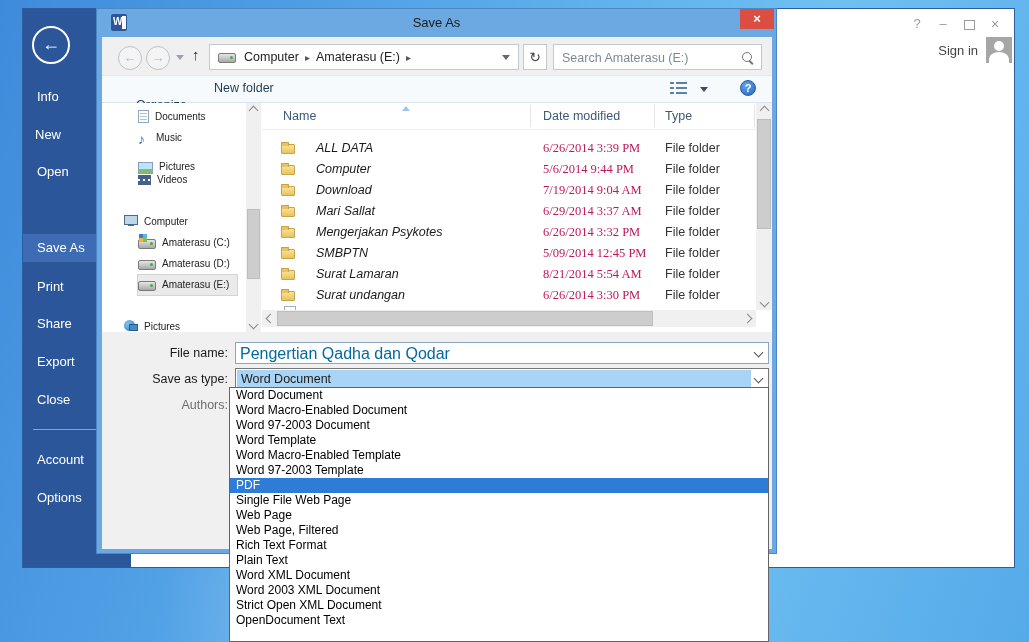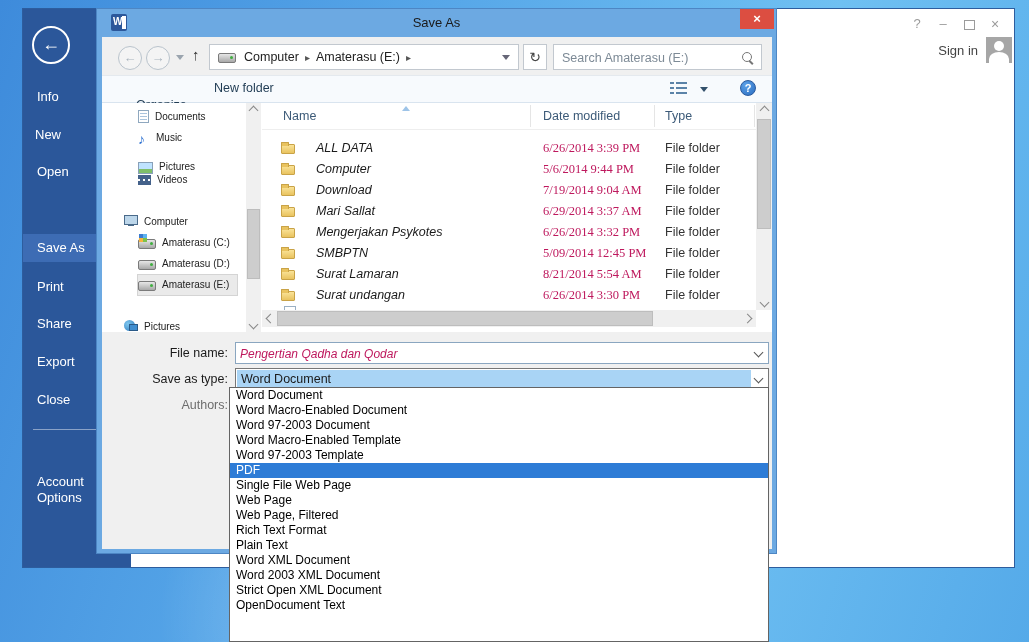--- a/index.html
+++ b/index.html
@@ -146,21 +146,21 @@
   
   #fields{position:absolute;left:0;top:295px;width:670px;height:217px;background:#f0f0f0;font-size:12.5px;color:#1a1a1a;}
   .fld-label{position:absolute;width:126px;text-align:right;line-height:22px;}
   #fn-label{left:0;top:10px;}
   #st-label{left:0;top:36px;}
   #authors-label{left:0;top:62px;color:#6d6d6d;}
   .combo{position:absolute;left:133px;width:534px;height:22px;background:#fff;border:1px solid #8aa6c0;box-sizing:border-box;}
   #fn-combo{top:10px;}
   #st-combo{top:36px;border-color:#777;}
   #fn-input{position:absolute;left:2px;top:1px;width:500px;height:18px;border:none;outline:none;
-    font-family:inherit;font-size:12px;color:#be185d;background:transparent;font-style:italic;}
+    font-family:inherit;font-size:16px;color:#0369a1;background:transparent;}
   #st-value{position:absolute;left:1px;top:1px;right:17px;bottom:1px;background:var(--c-combo-sel,#a9d4f5);
     line-height:19px;padding-left:4px;}
   .combo .chev{right:6px;top:6px;border-color:#555;}
   
   #type-dropdown{position:absolute;left:229px;top:387px;width:540px;height:255px;background:#fff;
     border:1px solid #646464;box-sizing:border-box;z-index:20;overflow:hidden;}
   .dd-opt{height:15px;line-height:15px;font-size:12px;padding-left:6px;color:#000;cursor:pointer;white-space:nowrap;}
   .dd-opt.hl{background:var(--c-highlight,#2e7cd6);color:#fff;}
 </style>
 </head>
@@ -179,21 +179,21 @@
     <div id="sb-items">
         <div class="sb-item" style="top: 74px;">Info</div>
         <div class="sb-item" style="top: 112px; padding-left: 12px;">New</div>
         <div class="sb-item" style="top: 149px;">Open</div>
         <div class="sb-item" style="top: 187px; text-align: right;">Save</div>
         <div class="sb-item selected" style="top: 225px;">Save As</div>
         <div class="sb-item" style="top: 264px;">Print</div>
         <div class="sb-item" style="top: 301px;">Share</div>
         <div class="sb-item" style="top: 339px;">Export</div>
         <div class="sb-item" style="top: 377px;">Close</div>
-        <div class="sb-item" style="top: 459px;">Account</div>
+        <div class="sb-item" style="top: 437px;">Account</div>
         <div class="sb-item" style="top: 475px;">Options</div>
       </div>
     <div id="sb-divider"></div>
   </div>
 </div>
 
 <div id="dialog">
   <div id="dlg-title">Save As</div>
   <div id="dlg-icon"></div>
   <div id="dlg-close">×</div>
@@ -333,20 +333,21 @@
       <div class="fld-label" id="authors-label">Authors:</div>
 
     </div>
   </div>
 </div>
 
 <div id="type-dropdown">
     <div class="dd-opt">Word Document</div>
     <div class="dd-opt">Word Macro-Enabled Document</div>
     <div class="dd-opt">Word 97-2003 Document</div>
+    <div class="dd-opt">Word Template</div>
     <div class="dd-opt">Word Macro-Enabled Template</div>
     <div class="dd-opt">Word 97-2003 Template</div>
     <div class="dd-opt hl">PDF</div>
     <div class="dd-opt">Single File Web Page</div>
     <div class="dd-opt">Web Page</div>
     <div class="dd-opt">Web Page, Filtered</div>
     <div class="dd-opt">Rich Text Format</div>
     <div class="dd-opt">Plain Text</div>
     <div class="dd-opt">Word XML Document</div>
     <div class="dd-opt">Word 2003 XML Document</div>

